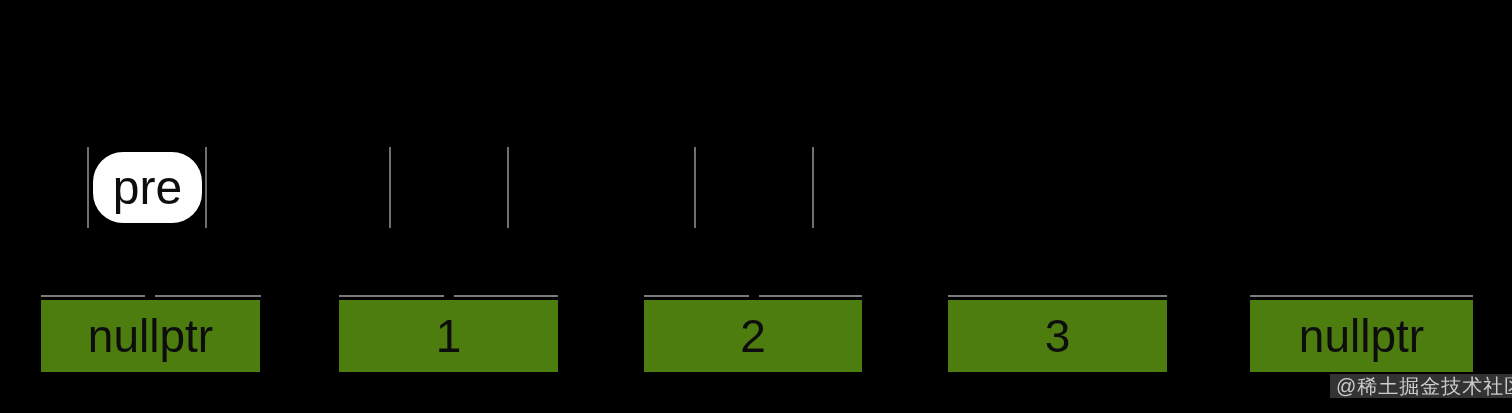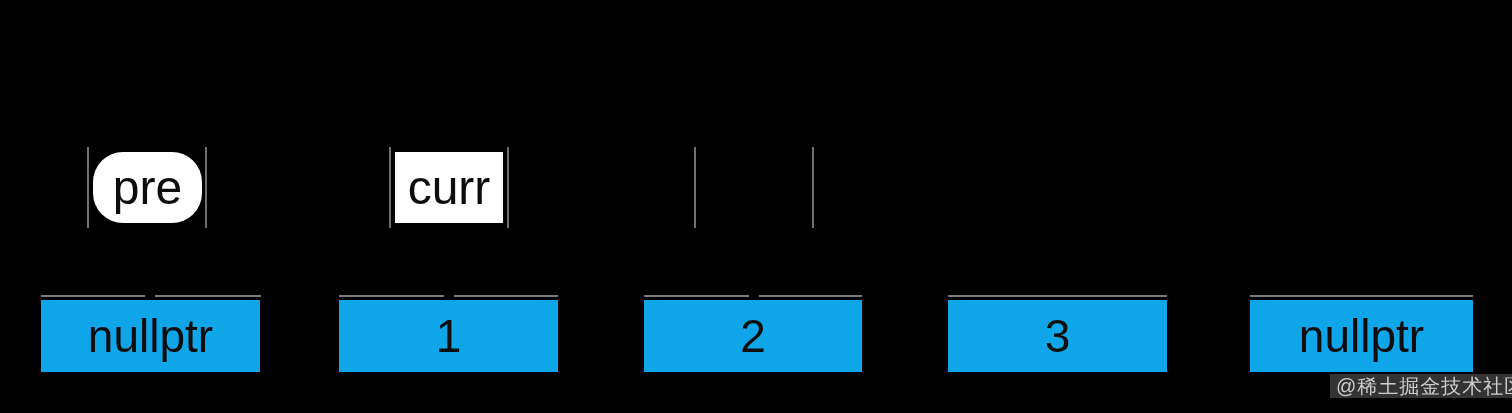--- a/index.html
+++ b/index.html
@@ -46,21 +46,21 @@
   #sl-curr-l { left: 389px; }
   #sl-curr-r { left: 507px; }
   #sl-next-l { left: 694px; }
   #sl-next-r { left: 812px; }
 
   
   .node-box {
     position: absolute;
     top: 300px;
     height: 72px;
-    background: #0ea5e9;
+    background: #4d7c0f;
     color: #0d0d0d;
     display: flex;
     align-items: center;
     justify-content: center;
     font-size: 46px;
     line-height: 1;
   }
   #node-0 { left: 41px;   width: 219px; }
   #node-1 { left: 339px;  width: 219px; }
   #node-2 { left: 644px;  width: 218px; }
@@ -107,23 +107,20 @@
   <div class="side-line" id="sl-pre-l"></div>
   <div class="side-line" id="sl-pre-r"></div>
   <div class="side-line" id="sl-curr-l"></div>
   <div class="side-line" id="sl-curr-r"></div>
   <div class="side-line" id="sl-next-l"></div>
   <div class="side-line" id="sl-next-r"></div>
 
   <div class="pointer-box" id="ptr-pre">
     <span>pre</span>
   </div>
-  <div class="pointer-box" id="ptr-curr">
-    <span>curr</span>
-  </div>
 
   <div class="top-line" id="tl-0a"></div>
   <div class="top-line" id="tl-0b"></div>
   <div class="top-line" id="tl-1a"></div>
   <div class="top-line" id="tl-1b"></div>
   <div class="top-line" id="tl-2a"></div>
   <div class="top-line" id="tl-2b"></div>
   <div class="top-line" id="tl-3"></div>
   <div class="top-line" id="tl-4"></div>
 

